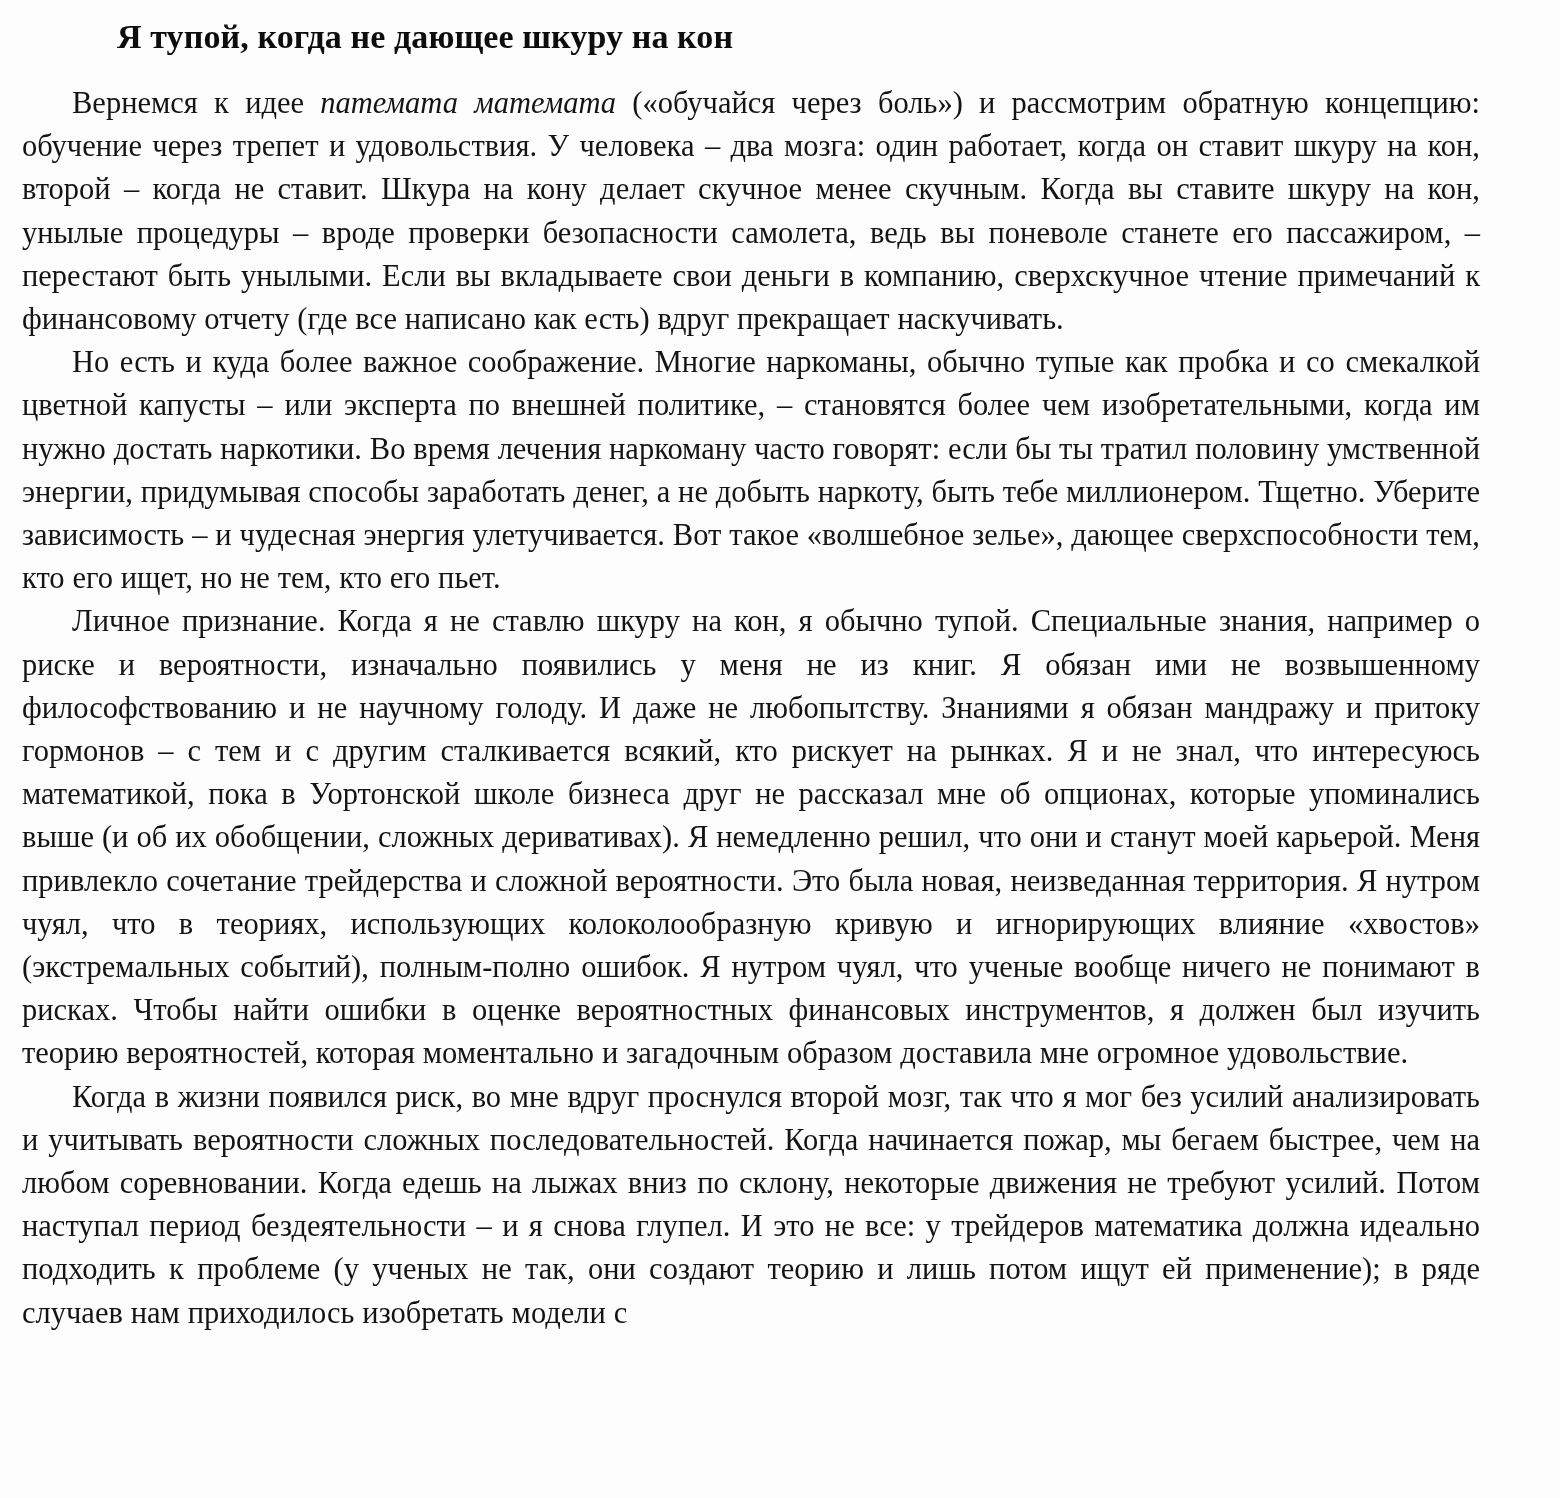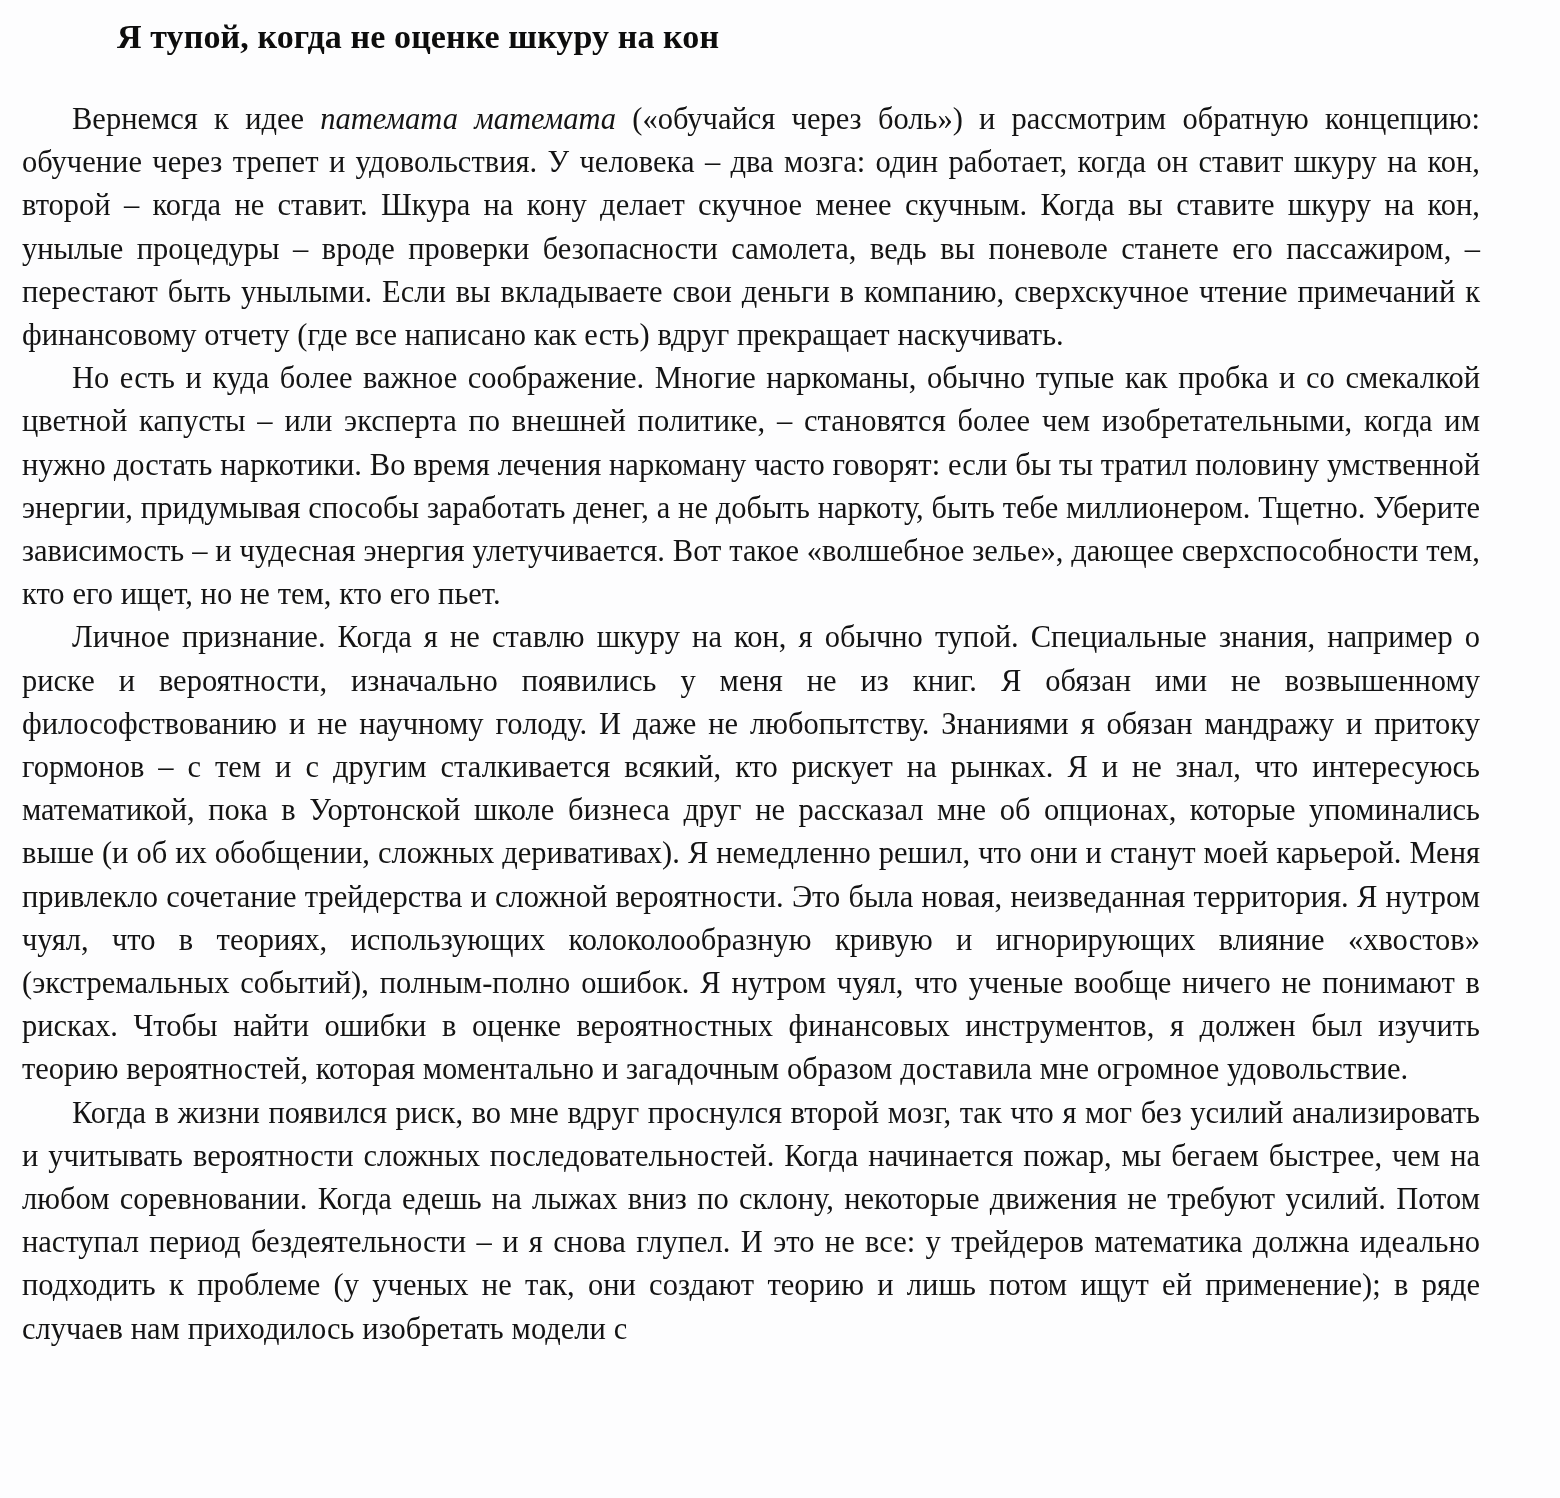--- a/index.html
+++ b/index.html
@@ -43,42 +43,42 @@
     margin: 0;
     text-align: justify;
     text-justify: inter-word;
     text-indent: 50px;
     color: #141414;
     -webkit-hyphens: none;
     hyphens: none;
     word-spacing: 0.2px;
   }
   p.body-par:first-of-type {
-    margin-top: 44px;
+    margin-top: 28px;
   }
   .it {
     font-style: italic;
   }
   .page-number {
     position: absolute;
     left: 0;
     top: 1438px;
     width: 1560px;
     text-align: center;
     font-size: 23px;
     color: #8e8e8e;
     font-family: "Liberation Serif", "DejaVu Serif", serif;
   }
 </style>
 </head>
 <body>
 
 <div class="page">
   <div class="content">
-    <h1 class="chapter-heading">Я тупой, когда не оценке шкуру на кон</h1>
+    <h1 class="chapter-heading">Я тупой, когда не дающее шкуру на кон</h1>
     <div id="paragraphs">
         <p class="body-par"><span>Вернемся к идее </span><span class="it">патемата математа</span><span> («обучайся через боль») и рассмотрим обратную концепцию: обучение через трепет и удовольствия. У человека – два мозга: один работает, когда он ставит шкуру на кон, второй – когда не ставит. Шкура на кону делает скучное менее скучным. Когда вы ставите шкуру на кон, унылые процедуры – вроде проверки безопасности самолета, ведь вы поневоле станете его пассажиром, – перестают быть унылыми. Если вы вкладываете свои деньги в компанию, сверхскучное чтение примечаний к финансовому отчету (где все написано как есть) вдруг прекращает наскучивать.</span></p>
         <p class="body-par"><span>Но есть и куда более важное соображение. Многие наркоманы, обычно тупые как пробка и со смекалкой цветной капусты – или эксперта по внешней политике, – становятся более чем изобретательными, когда им нужно достать наркотики. Во время лечения наркоману часто говорят: если бы ты тратил половину умственной энергии, придумывая способы заработать денег, а не добыть наркоту, быть тебе миллионером. Тщетно. Уберите зависимость – и чудесная энергия улетучивается. Вот такое «волшебное зелье», дающее сверхспособности тем, кто его ищет, но не тем, кто его пьет.</span></p>
         <p class="body-par"><span>Личное признание. Когда я не ставлю шкуру на кон, я обычно тупой. Специальные знания, например о риске и вероятности, изначально появились у меня не из книг. Я обязан ими не возвышенному философствованию и не научному голоду. И даже не любопытству. Знаниями я обязан мандражу и притоку гормонов – с тем и с другим сталкивается всякий, кто рискует на рынках. Я и не знал, что интересуюсь математикой, пока в Уортонской школе бизнеса друг не рассказал мне об опционах, которые упоминались выше (и об их обобщении, сложных деривативах). Я немедленно решил, что они и станут моей карьерой. Меня привлекло сочетание трейдерства и сложной вероятности. Это была новая, неизведанная территория. Я нутром чуял, что в теориях, использующих колоколообразную кривую и игнорирующих влияние «хвостов» (экстремальных событий), полным-полно ошибок. Я нутром чуял, что ученые вообще ничего не понимают в рисках. Чтобы найти ошибки в оценке вероятностных финансовых инструментов, я должен был изучить теорию вероятностей, которая моментально и загадочным образом доставила мне огромное удовольствие.</span></p>
         <p class="body-par"><span>Когда в жизни появился риск, во мне вдруг проснулся второй мозг, так что я мог без усилий анализировать и учитывать вероятности сложных последовательностей. Когда начинается пожар, мы бегаем быстрее, чем на любом соревновании. Когда едешь на лыжах вниз по склону, некоторые движения не требуют усилий. Потом наступал период бездеятельности – и я снова глупел. И это не все: у трейдеров математика должна идеально подходить к проблеме (у ученых не так, они создают теорию и лишь потом ищут ей применение); в ряде случаев нам приходилось изобретать модели с</span></p>
       </div>
   </div>
 </div>
 
 </body></html>

